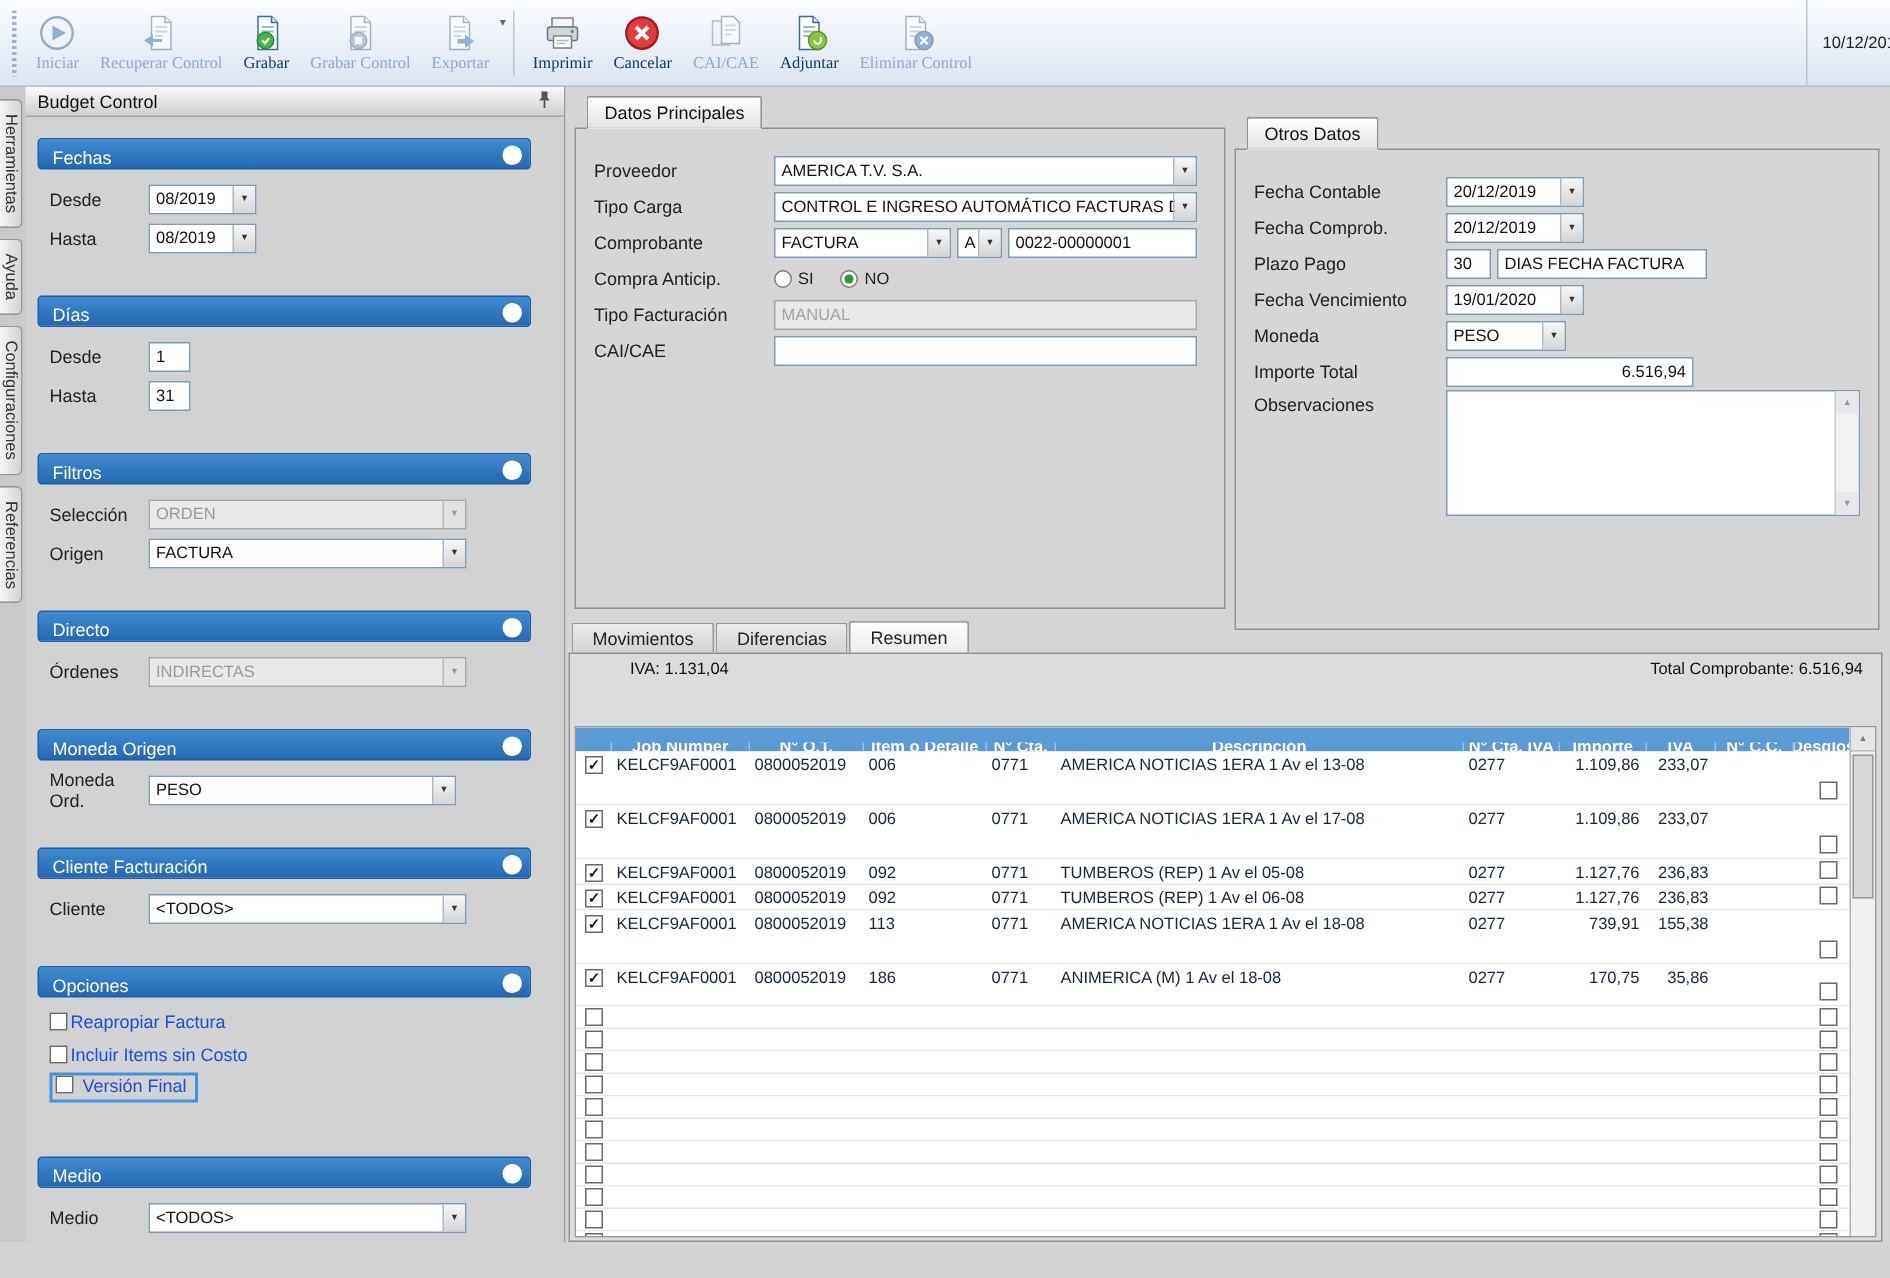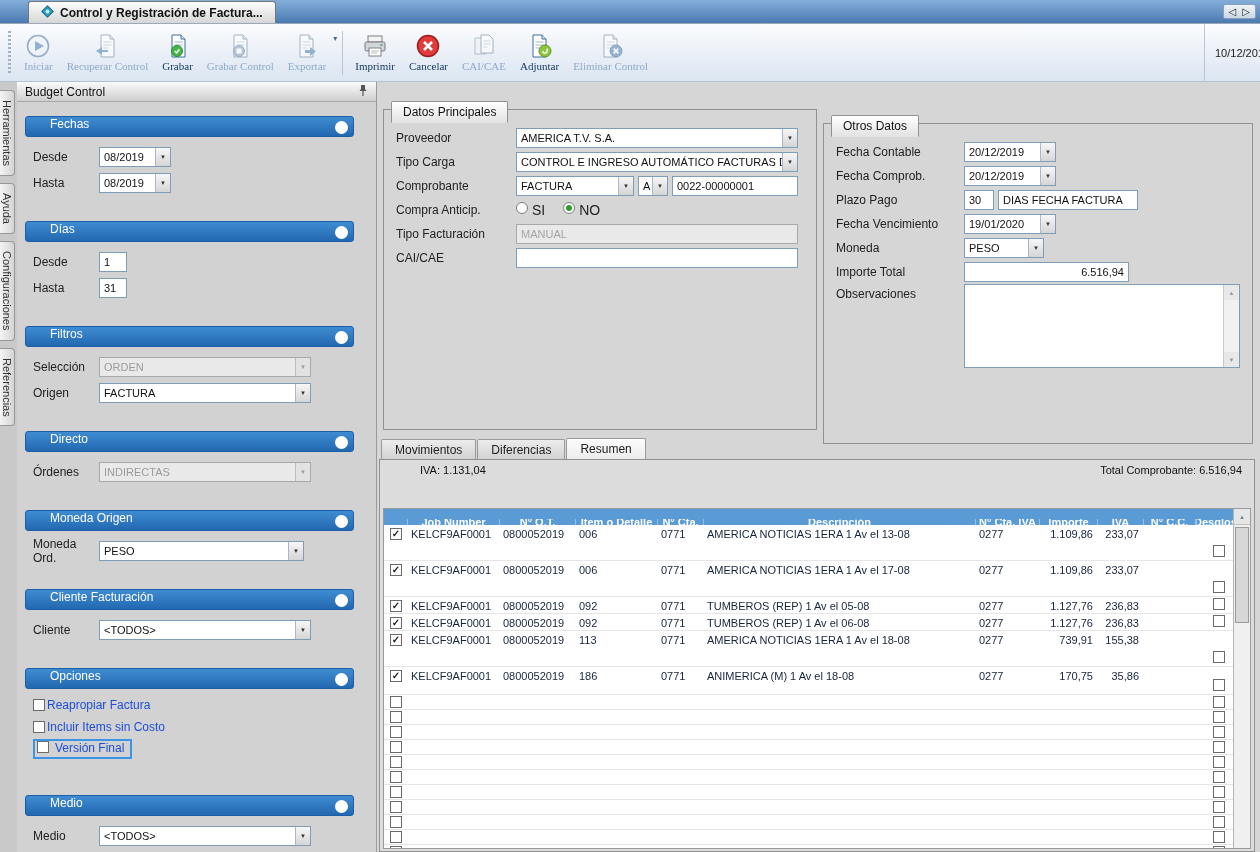--- a/index.html
+++ b/index.html
@@ -35,21 +35,21 @@
   .vtab { writing-mode:vertical-rl; font-size:11px; color:#333; background:linear-gradient(to right,#f4f4f4,#d4d4d4);
           border:1px solid #979797; border-left:none; border-radius:0 4px 4px 0; padding:9px 1px; }
 
   
   .sidebar { width:360px; background:#d2d2d2; border-right:1px solid #9a9a9a; display:flex; flex-direction:column; }
   .sb-header { height:20px; background:linear-gradient(#fafafa,#cfcfcf); border-bottom:1px solid #a8a8a8; display:flex; align-items:center; padding:0 8px; font-size:12px; color:#111; }
   .sb-header .sp { flex:1; }
   .sb-scroll { flex:1; overflow:hidden; padding-top:14px; }
   .section { margin:0 22px 26px 8px; }
   .section.opciones { margin-bottom:34px; }
-  .sec-header { height:21px; background:linear-gradient(#4austria,#000); background:linear-gradient(#3f8cd2,#2268b0); border:1px solid #1d5globalized; border:1px solid #1d5ea8; border-radius:3px; color:#fff; font-size:12px; display:flex; align-items:flex-start; padding:0 24px; position:relative; }
+  .sec-header { height:21px; background:linear-gradient(#4austria,#000); background:linear-gradient(#3f8cd2,#2268b0); border:1px solid #1d5globalized; border:1px solid #1d5ea8; border-radius:3px; color:#fff; font-size:12px; display:flex; align-items:flex-end; padding:0 9px; position:relative; }
   .sec-circle { position:absolute; right:5px; top:4px; width:13px; height:13px; border-radius:50%; background:#fff; }
   .sec-body { padding:5px 2px 1px; }
   .frow { display:flex; align-items:center; height:23px; margin-top:3px; padding-left:6px; font-size:12px; color:#222; }
   .frow .lbl { width:66px; }
   .opt { display:flex; align-items:center; gap:2px; height:22px; padding-left:6px; font-size:12px; color:#1d4ed8; }
   .opt-focus { border:2px solid #3b94e8; padding:0 6px 0 2px; display:inline-flex; align-items:flex-start; gap:6px; height:20px; }
 
   
   .combo { position:relative; height:20px; background:#fff; border:1px solid #7f9db9; display:flex; align-items:center; padding:0 18px 0 4px; font-size:11px; color:#111; overflow:hidden; white-space:nowrap; }
   .combo .arrow-btn { position:absolute; right:0; top:0; bottom:0; width:15px; background:linear-gradient(#f7f7f7,#d5d5d5); border-left:1px solid #a9b8c8; display:flex; align-items:center; justify-content:center; }
@@ -57,29 +57,29 @@
   .combo.disabled { background:#e9e9e9; color:#9b9b9b; border-color:#a9a9a9; }
   .combo.disabled .arrow-btn { background:#e2e2e2; border-left-color:#bdbdbd; }
   .combo.disabled .arrow-btn::after { color:#9b9b9b; }
   .tb { height:20px; background:#fff; border:1px solid #7f9db9; display:flex; align-items:center; padding:0 4px; font-size:11px; color:#111; overflow:hidden; white-space:nowrap; }
   .tb.disabled { background:#e9e9e9; color:#a5a5a5; border-color:#a9a9a9; }
   .tb.num { justify-content:flex-end; }
   .cb { width:12px; height:12px; background:#fff; border:1px solid #6a6a6a; display:inline-flex; align-items:center; justify-content:center; flex:none; }
   .cb.checked::after { content:"✓"; font-size:10px; font-weight:bold; color:#1a1a1a; margin-top:-1px; }
   .radio { width:12px; height:12px; border:1px solid #7d7d7d; border-radius:50%; background:#fff; display:inline-flex; align-items:center; justify-content:center; margin-right:4px; flex:none; }
   .radio.selected::after { content:""; width:6px; height:6px; border-radius:50%; background:#2f9a2f; }
-  .radio-wrap { display:flex; margin-right:18px; font-size:14px; }
+  .radio-wrap { display:flex; margin-right:18px; font-size:11px; }
 
   
   .content { flex:1; position:relative; background:#d6d6d6; }
   .group { position:absolute; }
   .gp-datos { left:6px; top:6px; width:434px; height:342px; }
   .gp-otros { left:446px; top:20px; width:430px; height:342px; }
   .gtab { position:absolute; left:8px; top:0; height:22px; z-index:2; display:flex; align-items:center; padding:0 11px;
-          background:linear-gradient(#ffffff,#e3e3e3); border:1px solid #919191; border-bottom-color:#e3e3e3; border-radius:2px 2px 0 0; font-size:12px; color:#111;margin-top:13px; }
+          background:linear-gradient(#ffffff,#e3e3e3); border:1px solid #919191; border-bottom-color:#e3e3e3; border-radius:2px 2px 0 0; font-size:12px; color:#111; }
   .gbox { position:absolute; left:0; right:0; top:21px; bottom:0; border:1px solid #919191; padding-top:16px; }
   .mrow { display:flex; align-items:center; height:23px; margin:0 18px 1px 12px; font-size:12px; color:#222; }
   .mrow .lbl2 { width:120px; flex:none; }
   .gp-otros .mrow { margin-right:12px; }
   .gp-otros .mrow .lbl2 { width:128px; }
   .obs-row { height:auto !important; align-items:flex-start !important; }
   .obs { position:relative; flex:1; height:84px; background:#fff; border:1px solid #7f9db9; }
   .obs-sb { position:absolute; right:0; top:0; bottom:0; width:16px; background:#f1f1f1; border-left:1px solid #c8c8c8; display:flex; flex-direction:column; justify-content:space-between; }
   .obs-sb .sbtn { height:15px; background:#e8e8e8; display:flex; align-items:center; justify-content:center; }
   .obs-sb .sbtn.up::after { content:"▲"; font-size:6px; color:#8a9ab0; }
@@ -118,35 +118,20 @@
 
   .w72{width:72px;} .w28{width:28px;} .w212{width:212px;} .w205{width:205px;} .w92{width:92px;} .w80{width:80px;}
   .w118{width:118px;} .w30c{width:30px;} .w140{width:140px;} .w165{width:165px;}
   .flex1{flex:1;} .gap4{margin-left:4px;}
 </style>
 </head>
 <body>
 
 <div class="app">
 
-  <div class="titlebar">
-    <div class="wtab">
-      <span>
-        <svg width="13" height="13" viewBox="0 0 13 13">
-            <rect x="2.5" y="2.5" width="8" height="8" transform="rotate(45 6.5 6.5)" fill="#2aa0c8" stroke="#16607c"></rect>
-            <circle cx="6.5" cy="6.5" r="2" fill="#bfe8f4"></circle>
-          </svg>
-      </span>
-      <span>Control y Registración de Factura...</span>
-    </div>
-    <div class="navarrows">
-      <span>◁</span>
-      <span>▷</span>
-    </div>
-  </div>
 
   <div class="toolbar">
     <div class="grip"></div>
 
     <div class="tbtn disabled">
       <span>
           <svg width="26" height="26" viewBox="0 0 26 26">
             <circle cx="13" cy="13" r="10.5" fill="#eef5fc" stroke="#3a77c0" stroke-width="1.6"></circle>
             <path d="M10 8l9 5-9 5z" fill="#2f7fd6"></path>
           </svg>

